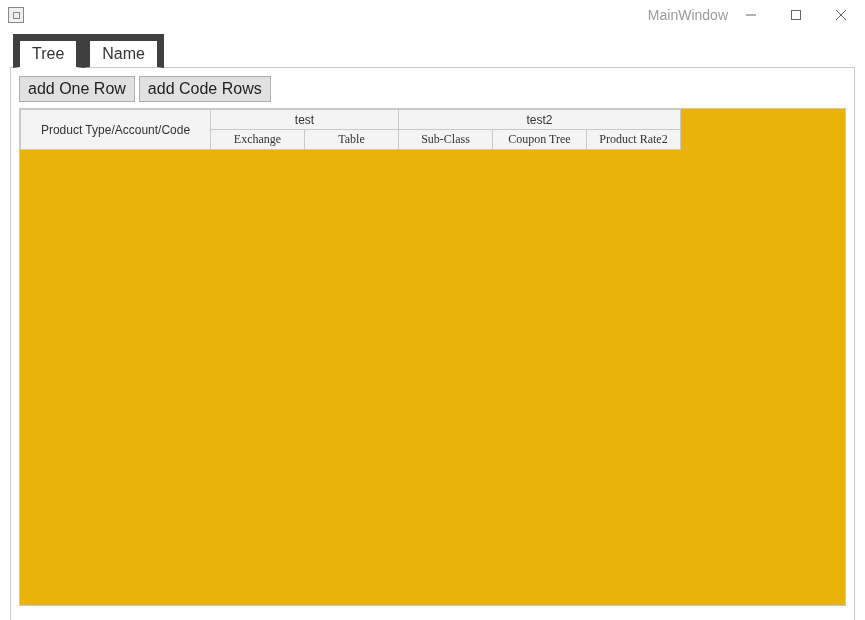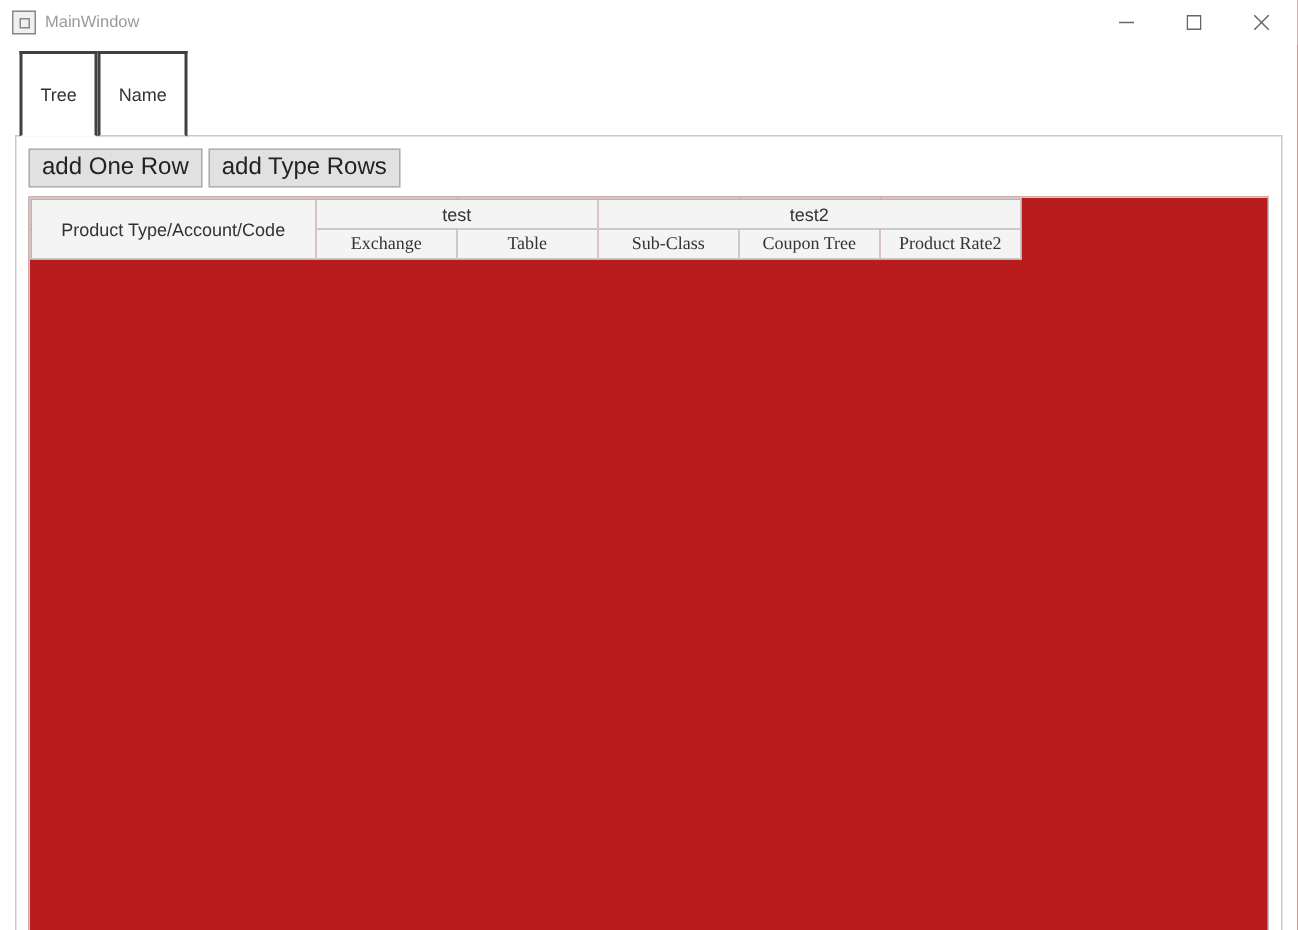--- a/index.html
+++ b/index.html
@@ -35,21 +35,22 @@
     }
     .titlebar .app-icon .inner-box {
       display: block;
       width: 7px;
       height: 7px;
       border: 1px solid #888;
     }
     .titlebar .title {
       flex: 1;
       color: #9a9a9a;
-      font-size: 11px;
+      font-size: 14px;
+      text-align: right;
     }
     .win-controls {
       display: flex;
       height: 100%;
     }
     .win-btn {
       width: 45px;
       height: 100%;
       display: flex;
       align-items: center;
@@ -65,24 +66,24 @@
     .content {
       padding: 4px 10px 10px 10px;
     }
     .tabs {
       display: flex;
       position: relative;
       z-index: 2;
       padding-left: 3px;
     }
     .tab {
-      padding: 20px 12px;
-      border: 2px solid #404040;
+      padding: 4px 12px;
+      border: 7px solid #404040;
       background: #ffffff;
-      font-size: 12px;
+      font-size: 16px;
       color: #333;
       margin-right: 0px;
       position: relative;
       cursor: default;
     }
     .tab.active {
       border-bottom: 1px solid #ffffff;
       background: #ffffff;
       z-index: 3;
     }
@@ -109,21 +110,21 @@
       border: 1px solid #adadad;
       background: #e1e1e1;
       font-size: 16px;
       color: #222;
       cursor: default;
       font-family: inherit;
     }
     .table-wrap {
       border: 1px solid #c9c9c9;
       height: 498px;
-      background: #b91c1c;
+      background: #eab308;
     }
     table {
       border-collapse: collapse;
       table-layout: fixed;
     }
     th {
       border: 1px solid #c9c9c9;
       background: #f4f4f4;
       font-weight: normal;
       font-size: 12px;
@@ -164,21 +165,21 @@
 </div>
 
 <div class="content">
   <div class="tabs">
     <div class="tab active">Tree</div>
     <div class="tab inactive">Name</div>
   </div>
   <div class="panel">
     <div class="toolbar">
       <button class="btn">add One Row</button>
-      <button class="btn">add Type Rows</button>
+      <button class="btn">add Code Rows</button>
     </div>
     <div class="table-wrap">
       <table>
         <thead>
           <tr>
             <th rowspan="2" class="col-first">Product Type/Account/Code</th>
             <th colspan="2">test</th>
             <th colspan="3">test2</th>
           </tr>
           <tr>

